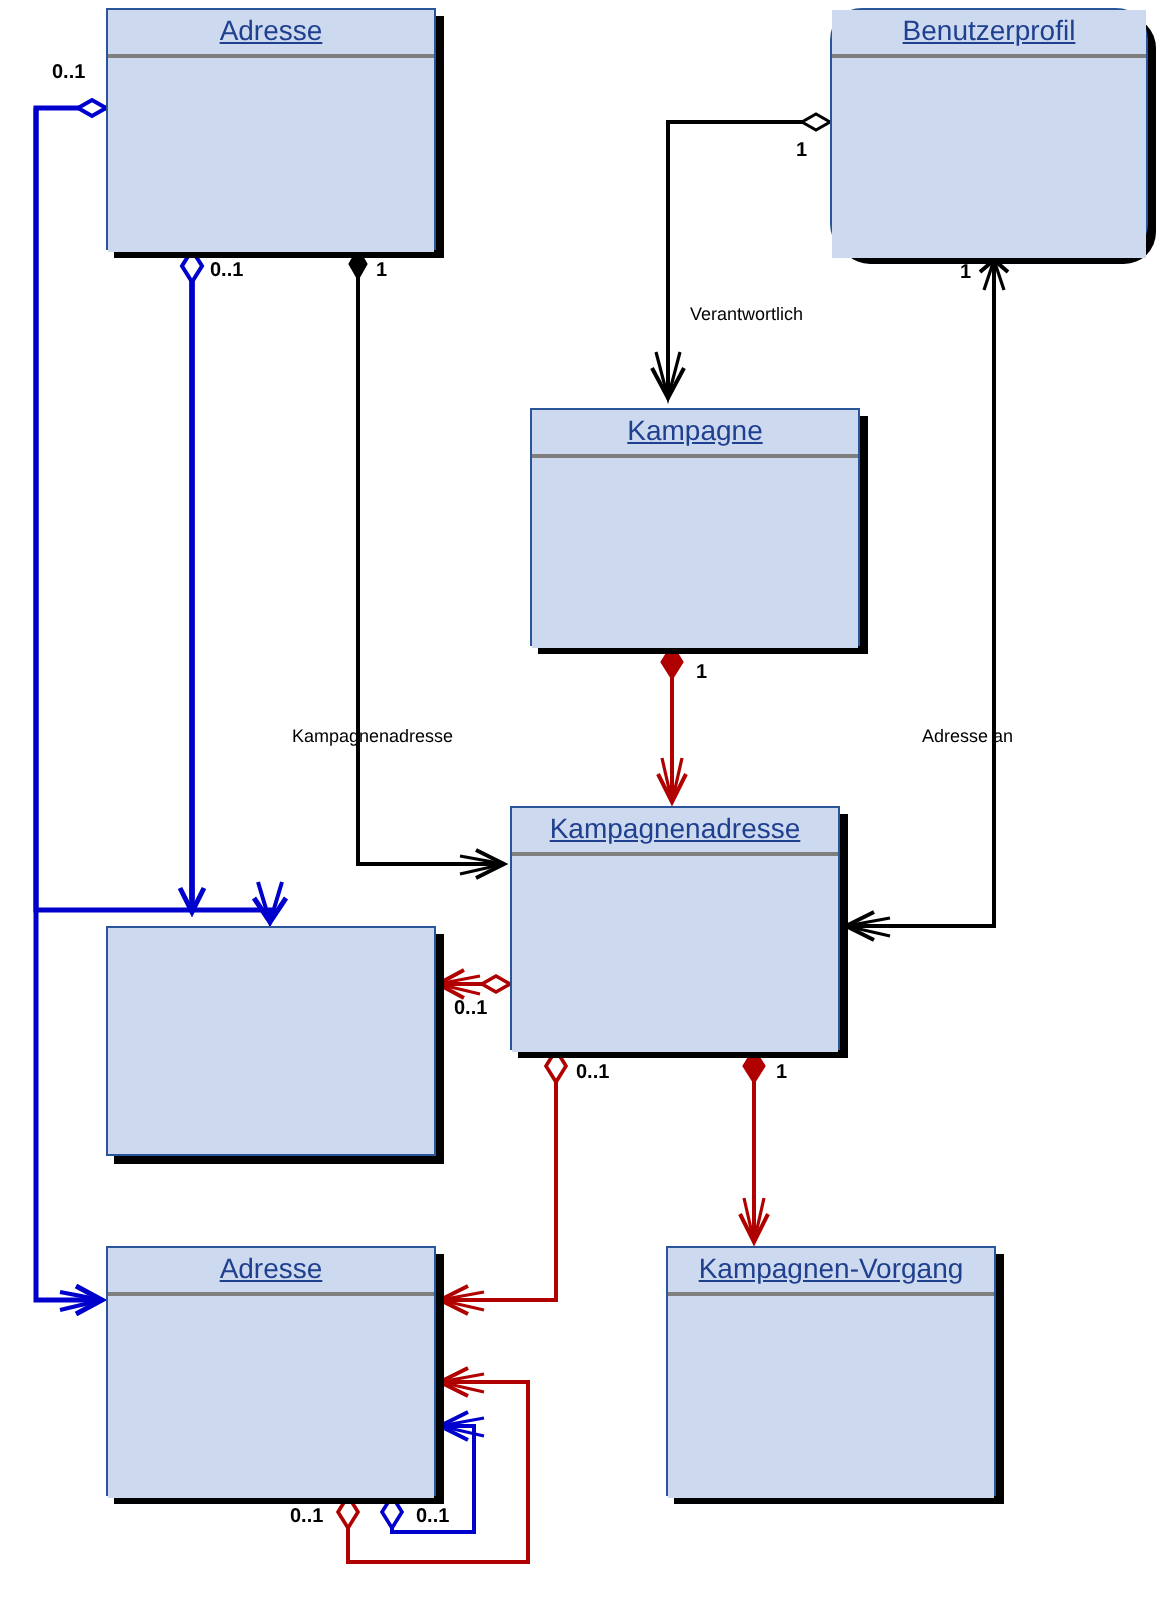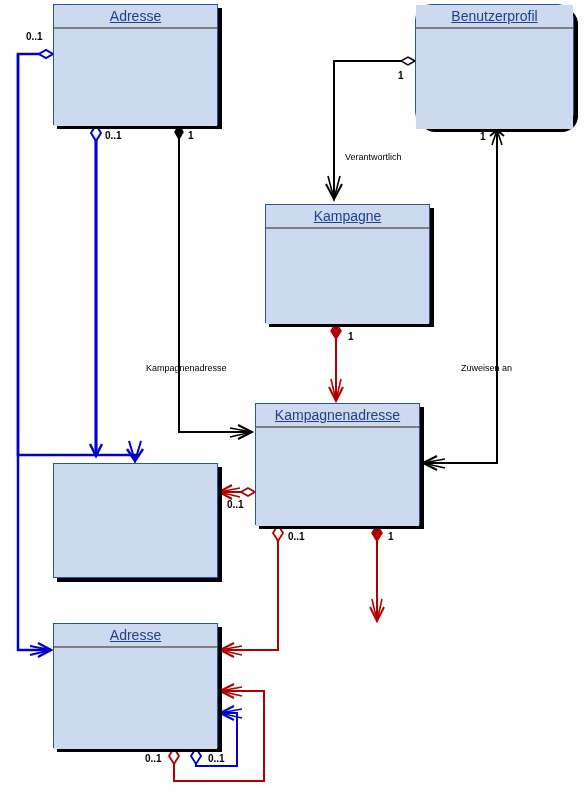--- a/index.html
+++ b/index.html
@@ -191,26 +191,32 @@
     <div class="body-area" style="height:91px;"></div>
   </div>
 
   <div class="uml-class" style="left:53px; top:623px; width:165px; height:125px;">
     <div class="title-bar">
       <span class="title-text">Adresse</span>
     </div>
     <div class="body-area" style="height:101px;"></div>
   </div>
 
+  <div class="uml-class" style="left:333px; top:623px; width:165px; height:125px;">
+    <div class="title-bar">
+      <span class="title-text">Kampagnen-Vorgang</span>
+    </div>
+    <div class="body-area" style="height:101px;"></div>
+  </div>
 
   <div class="edge-label" style="left:300px; top:152px;margin-left:45px;">Verantwortlich</div>
 
   <div class="edge-label" style="left:146px; top:363px;">Kampagnenadresse</div>
 
-  <div class="edge-label" style="left:461px; top:363px;">Zuweisen an</div>
+  <div class="edge-label" style="left:461px; top:363px;">Adresse an</div>
 
   <div class="mult-label" style="left:26px; top:31px;">0..1</div>
 
   <div class="mult-label" style="left:105px; top:130px;">0..1</div>
 
   <div class="mult-label" style="left:188px; top:130px;">1</div>
 
   <div class="mult-label" style="left:398px; top:70px;">1</div>
 
   <div class="mult-label" style="left:480px; top:131px;">1</div>

